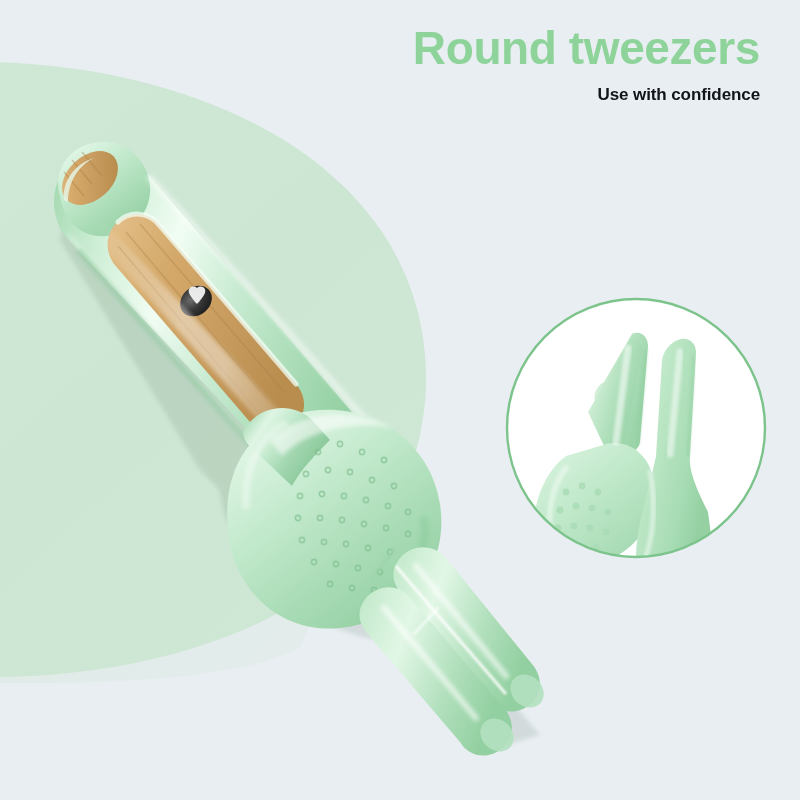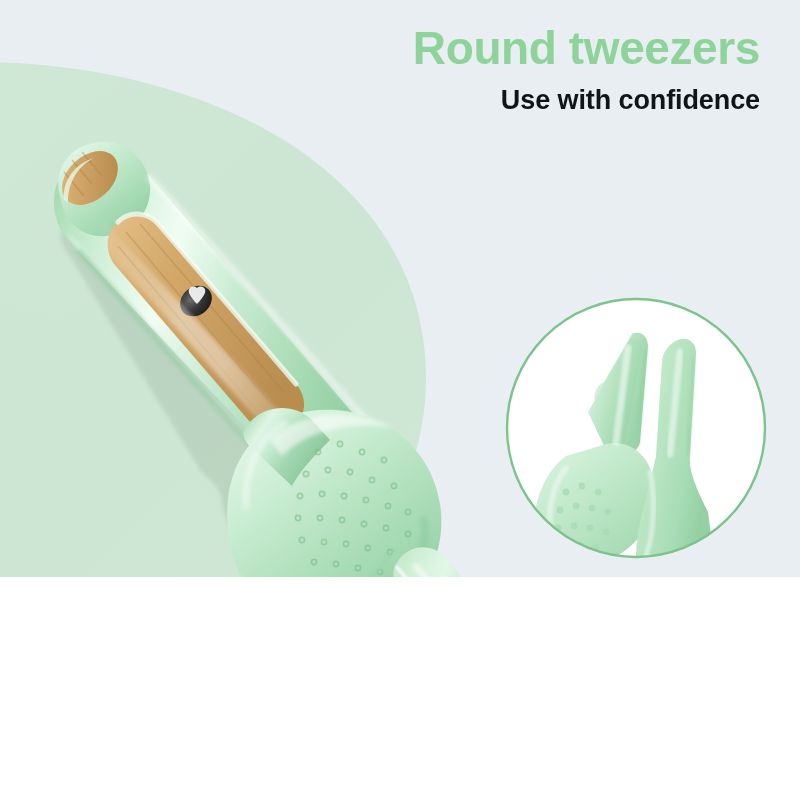--- a/index.html
+++ b/index.html
@@ -3,21 +3,21 @@
 <meta charset="utf-8">
 <style>
   html, body {
     margin: 0;
     padding: 0;
     background: #ffffff;
   }
   #stage {
     position: relative;
     width: 800px;
-    height: 577px;
+    height: 800px;
     overflow: hidden;
     font-family: "Liberation Sans", sans-serif;
     background: #e9eef2;
   }
   .layer {
     position: absolute;
     top: 0; left: 0;
     width: 800px;
     height: 800px;
   }
@@ -34,21 +34,21 @@
     font-size: 46px;
     font-weight: bold;
     line-height: 1.05;
     color: #8ed49a;
     letter-spacing: -0.4px;
     white-space: nowrap;
   }
   #subtitle {
     display: block;
     margin-top: 14px;
-    font-size: 27px;
+    font-size: 17px;
     font-weight: bold;
     line-height: 1.1;
     color: #111418;
     letter-spacing: -0.1px;
     white-space: nowrap;
   }
   #inset-circle-wrap {
     position: absolute;
     left: 504px;
     top: 296px;

